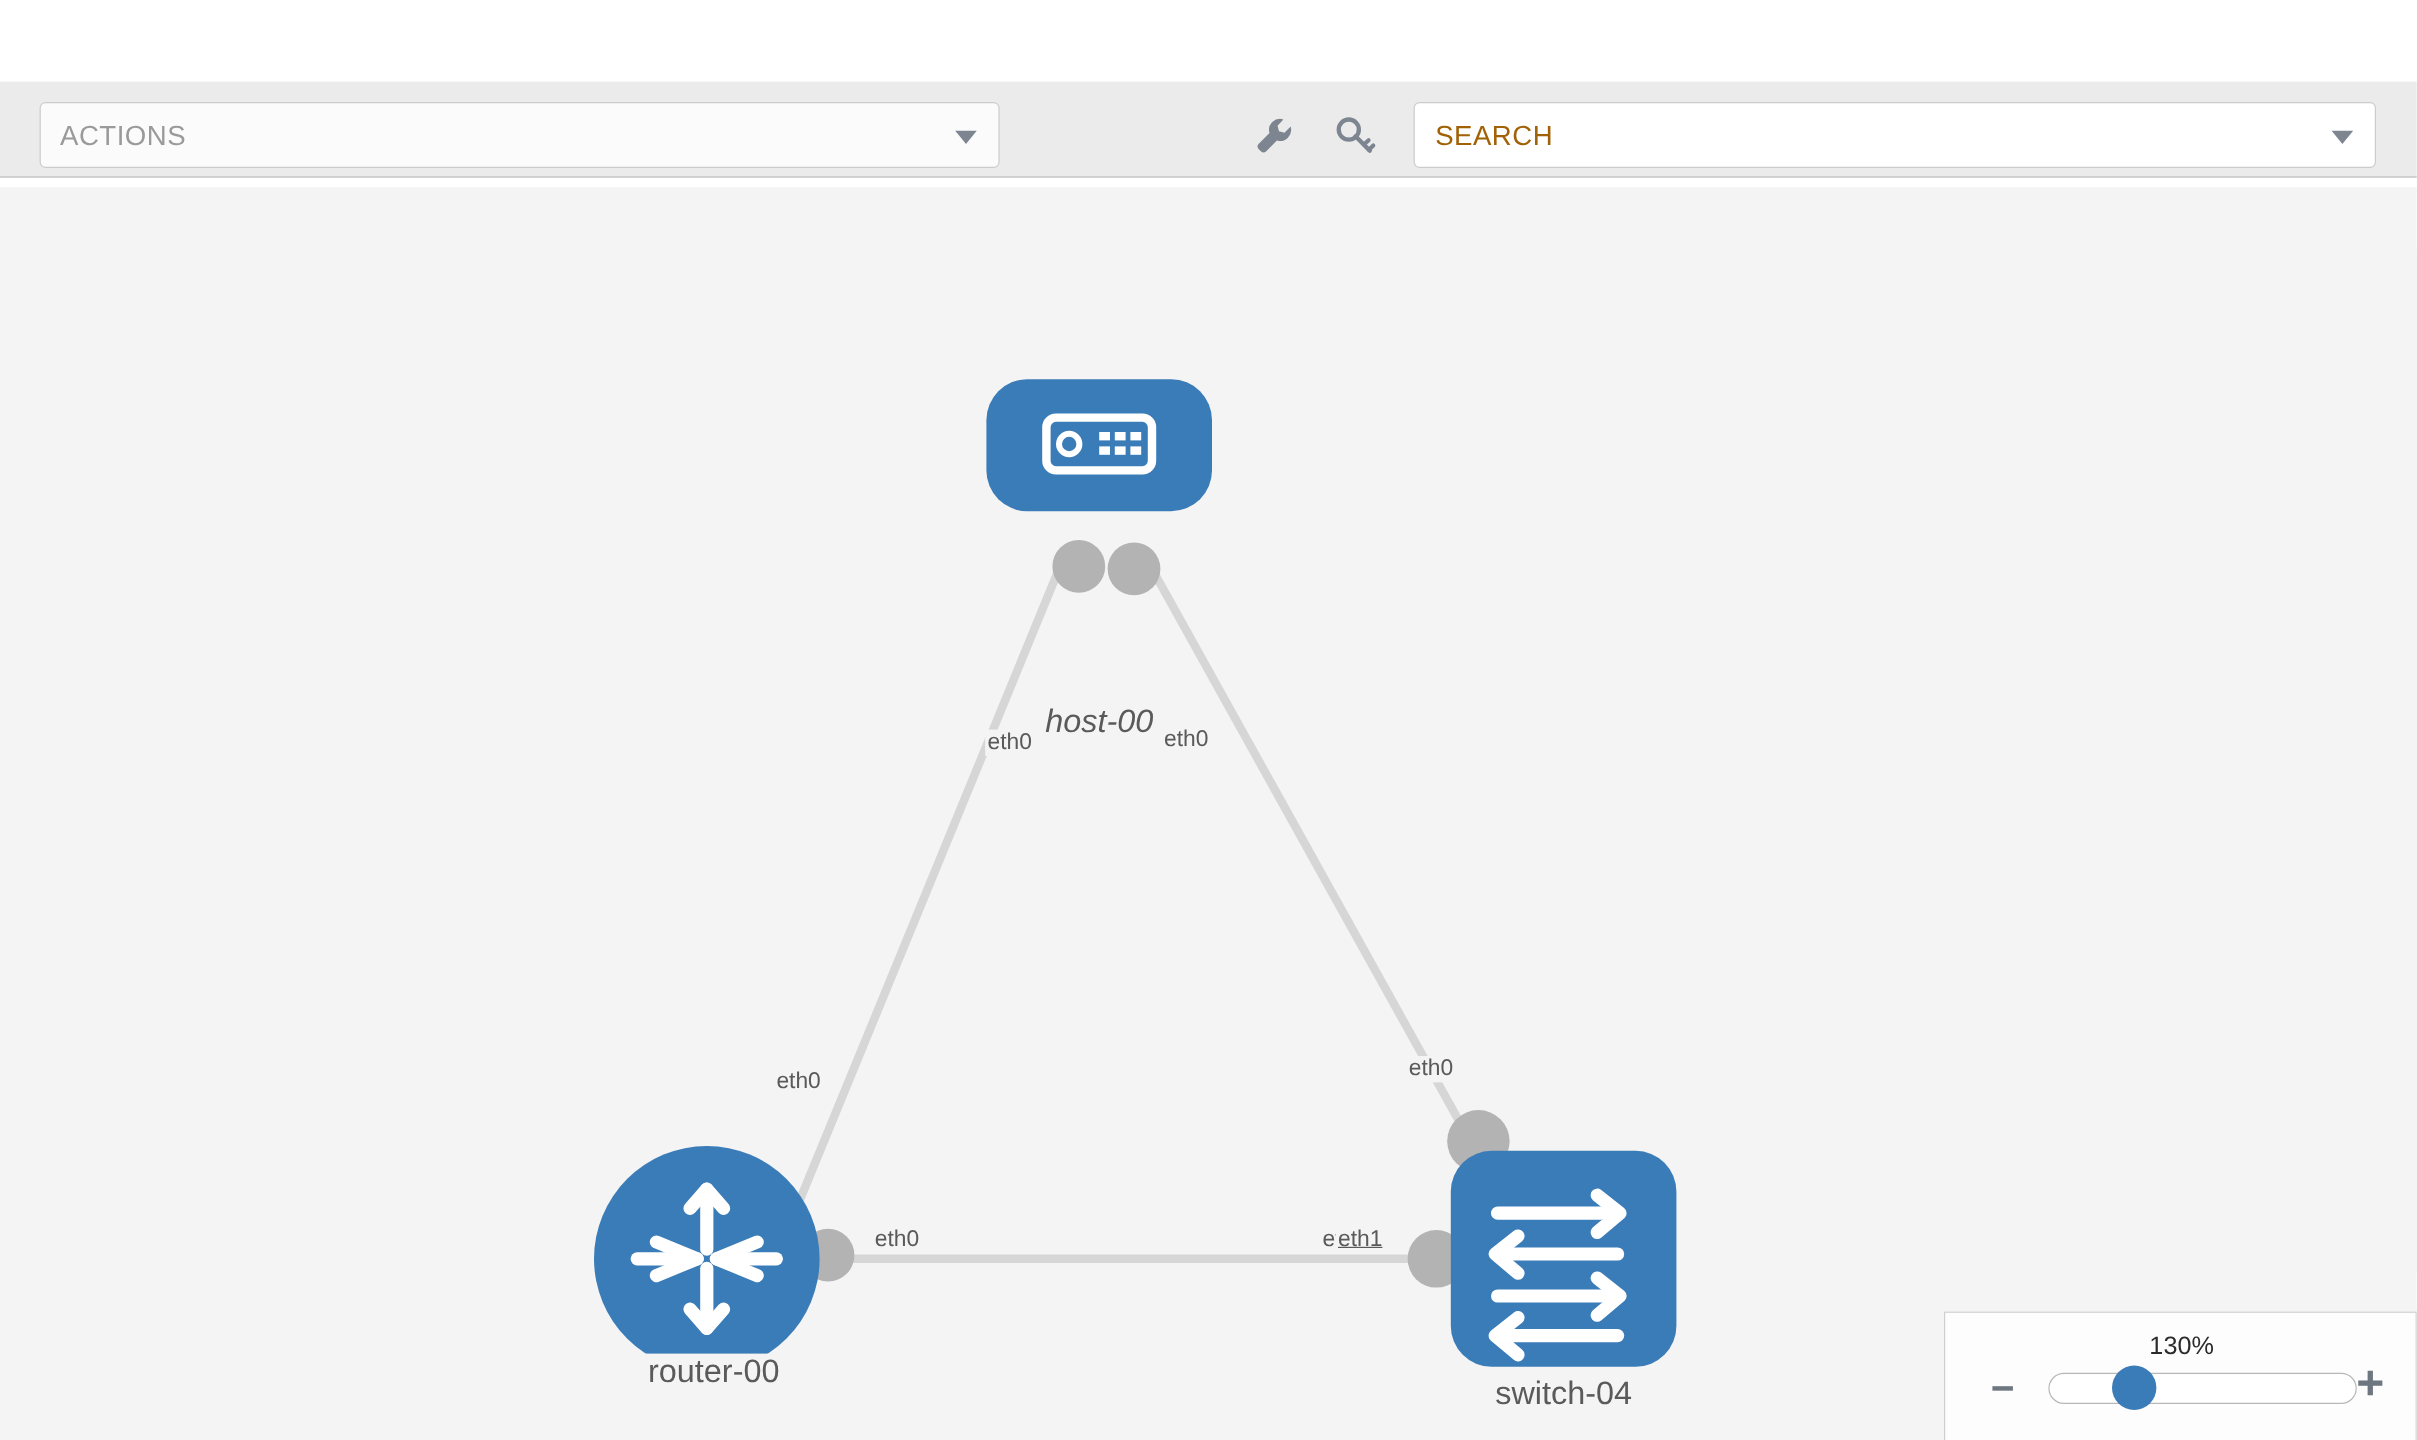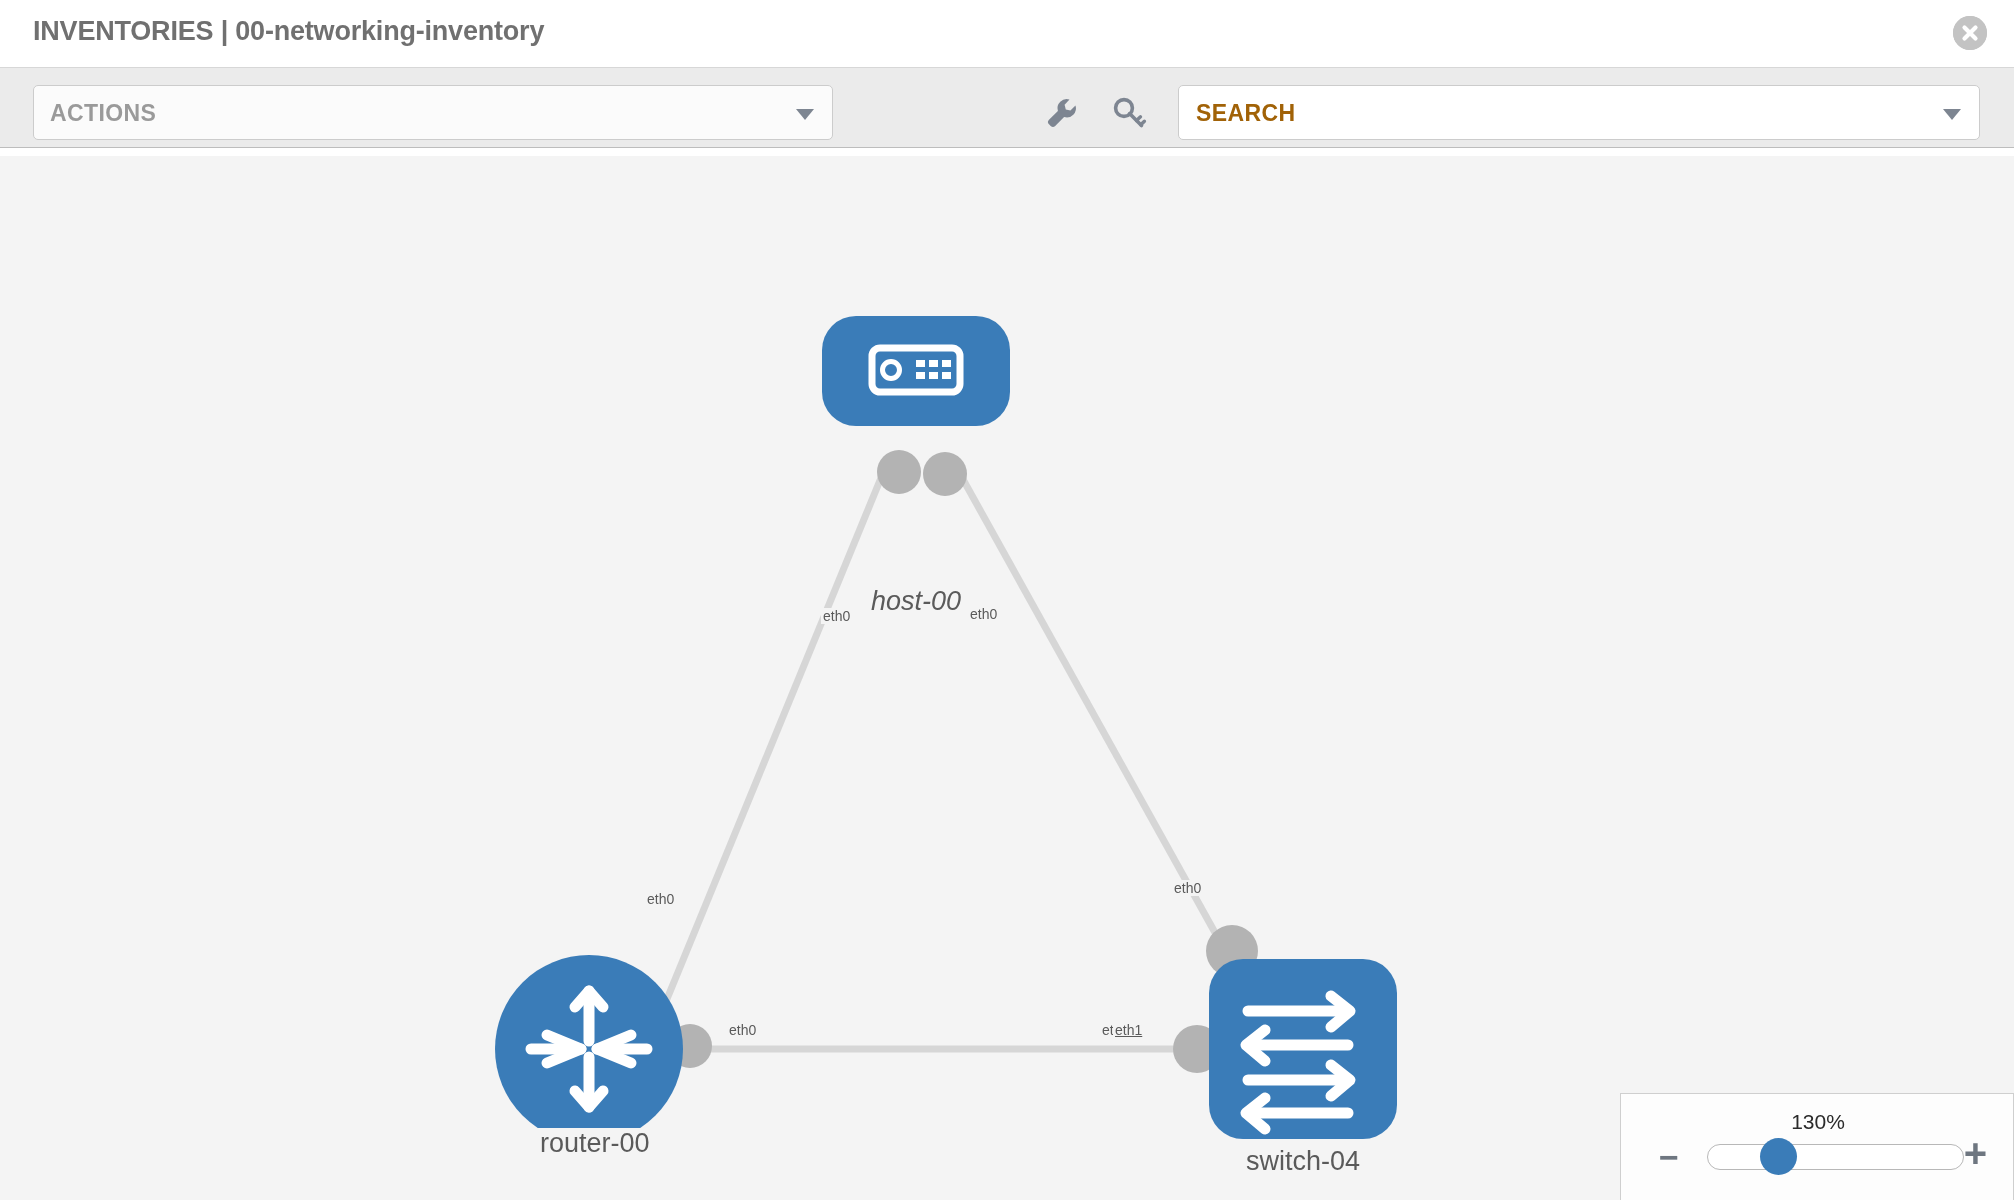--- a/index.html
+++ b/index.html
@@ -53,21 +53,20 @@
 
   
   .toolbar {
     position: absolute;
     left: 0; top: 68px;
     width: 2014px;
     height: 80px;
     background: #ebebeb;
     border-bottom: 1px solid #bdbdbd;
     box-sizing: border-box;
-    font-weight: bold;
   }
 
   .actions-select {
     position: absolute;
     left: 33px;
     top: 17px;
     width: 800px;
     height: 55px;
     background: #fbfbfb;
     border: 1px solid #cccccc;
@@ -144,21 +143,21 @@
   .node-label {
     position: absolute;
     font-size: 27px;
     color: #5a5a5a;
     background: #f4f4f4;
     white-space: nowrap;
     padding: 0 2px;
   }
   .iface-label {
     position: absolute;
-    font-size: 14px;
+    font-size: 19px;
     color: #5a5a5a;
     background: #f4f4f4;
     white-space: nowrap;
     padding: 0 2px;
   }
 
   
   .zoom-panel {
     position: absolute;
     left: 1620px;
@@ -212,29 +211,20 @@
     border-radius: 50%;
     background: #3a7cb8;
     cursor: grab;
   }
 </style>
 </head>
 <body>
 
 <div id="app">
 
-  <div class="header">
-    <div class="header-title">INVENTORIES | 00-networking-inventory</div>
-    <div class="close-btn">
-      <svg width="34" height="34" viewBox="0 0 34 34">
-        <circle cx="17" cy="17" r="17" fill="#c3c3c3"></circle>
-        <path d="M11.5 11.5 L22.5 22.5 M22.5 11.5 L11.5 22.5" stroke="#ffffff" stroke-width="4.2" stroke-linecap="round"></path>
-      </svg>
-    </div>
-  </div>
 
   <div class="toolbar">
 
     <div class="actions-select">
       <div class="actions-label">ACTIONS</div>
       <div class="caret"></div>
     </div>
 
     <div class="tool-icon icon-wrench">
       <svg width="38" height="38" viewBox="0 0 38 38">

